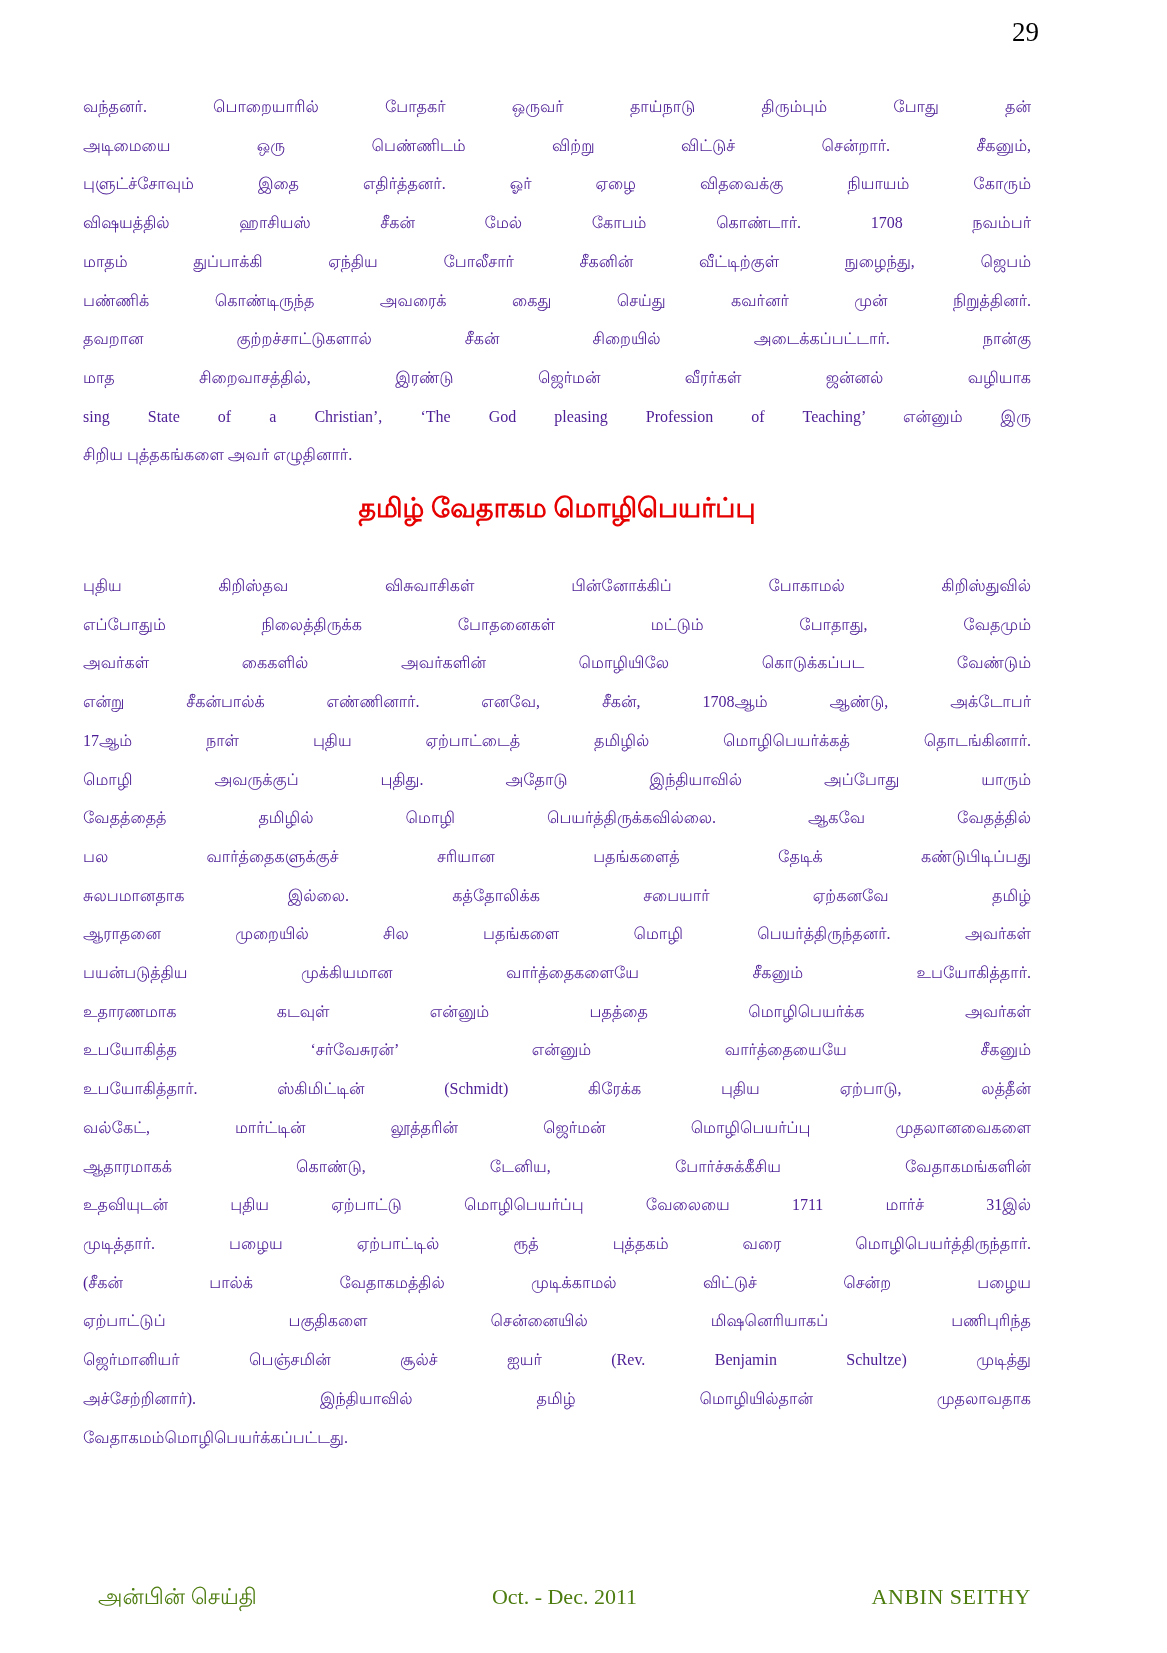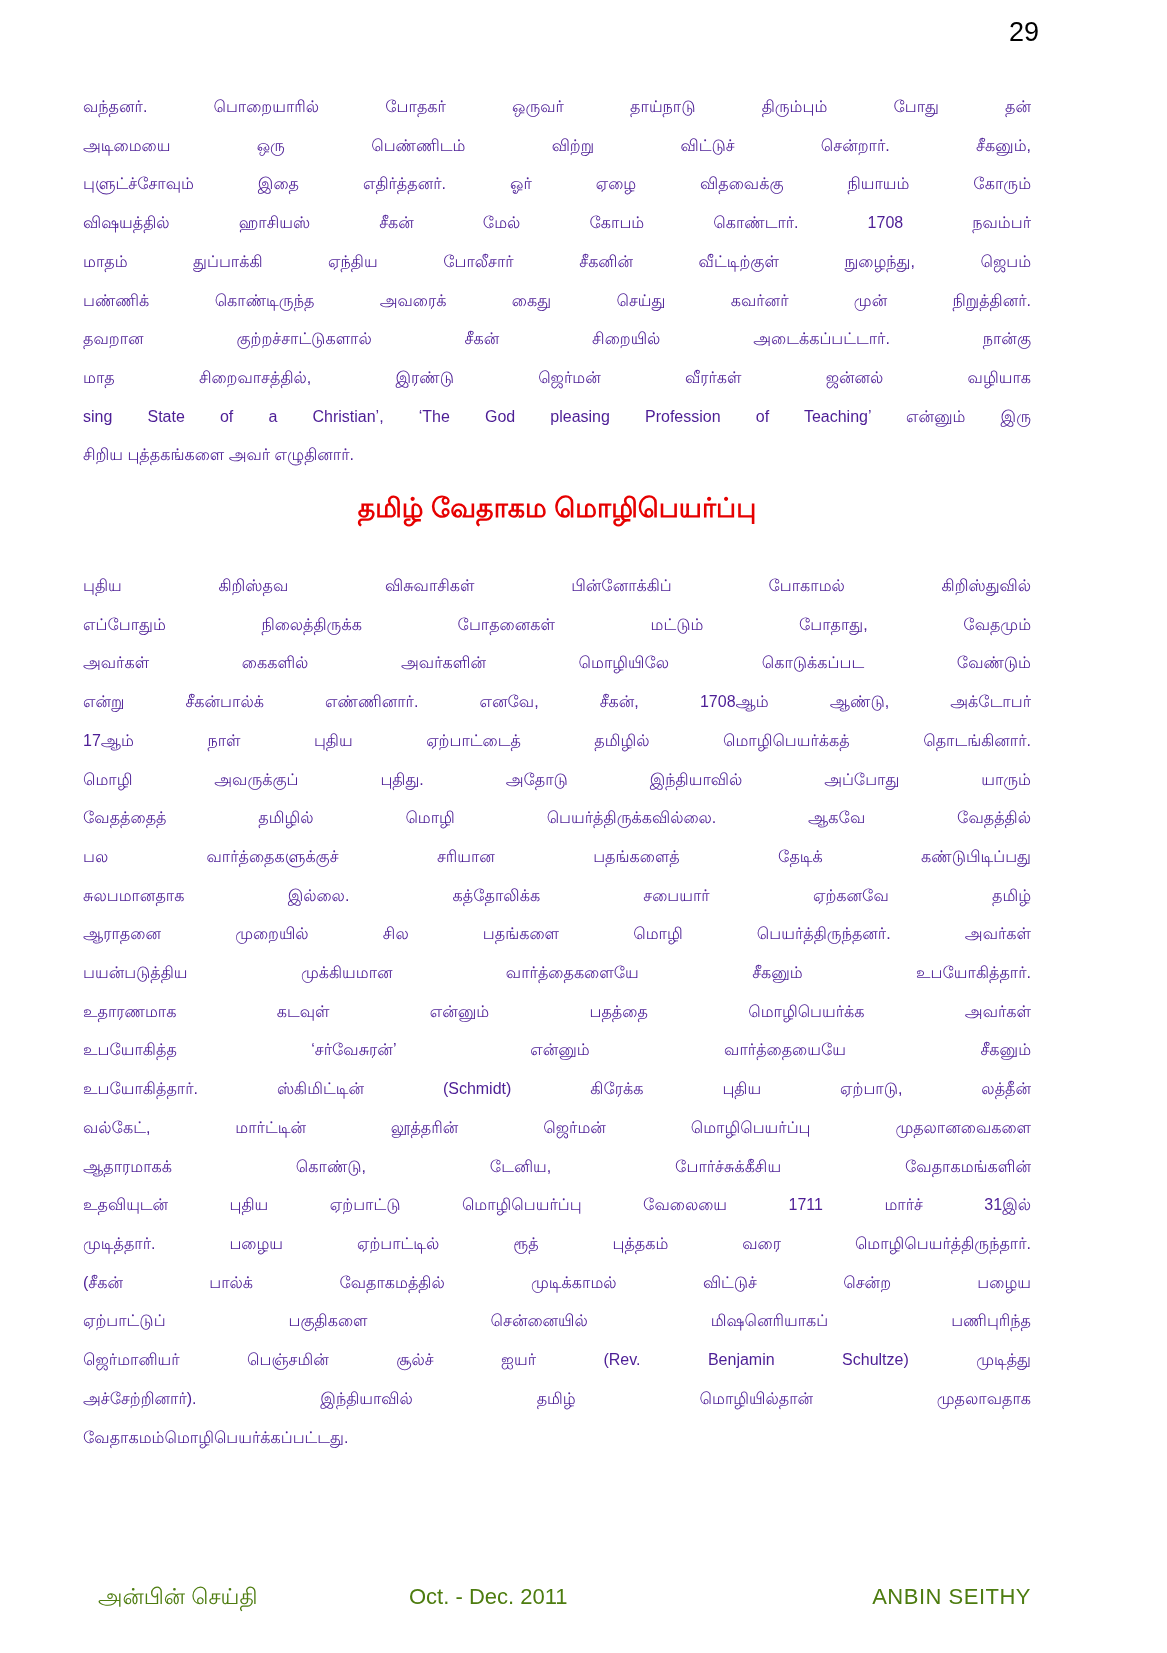--- a/index.html
+++ b/index.html
@@ -6,21 +6,21 @@
     margin: 0;
     padding: 0;
     background: #ffffff;
   }
   .page {
     position: relative;
     width: 1167px;
     height: 1653px;
     background: #ffffff;
     overflow: hidden;
-    font-family: Liberation Sans, sans-serif;
+    font-family: Liberation Serif, serif;
     color: #000000;
   }
   .page-number {
     position: absolute;
     top: 16px;
     right: 128px;
     font-size: 27px;
     line-height: 32px;
     color: #000000;
   }
@@ -58,21 +58,21 @@
     left: 83px;
     top: 1583px;
     width: 948px;
     display: flex;
     align-items: baseline;
     font-size: 22px;
     line-height: 28px;
     color: #4d7c0f;
   }
   .footer .f-left  { flex: 1; text-align: left; padding-left: 15px; }
-  .footer .f-center{ flex: 1; text-align: left; }
+  .footer .f-center{ flex: 1; text-align: center; }
   .footer .f-right { flex: 1; text-align: right; letter-spacing: 0.5px; }
 </style>
 </head>
 <body>
 
 <div class="page">
 
   <div class="page-number">29</div>
 
   <div class="content">

